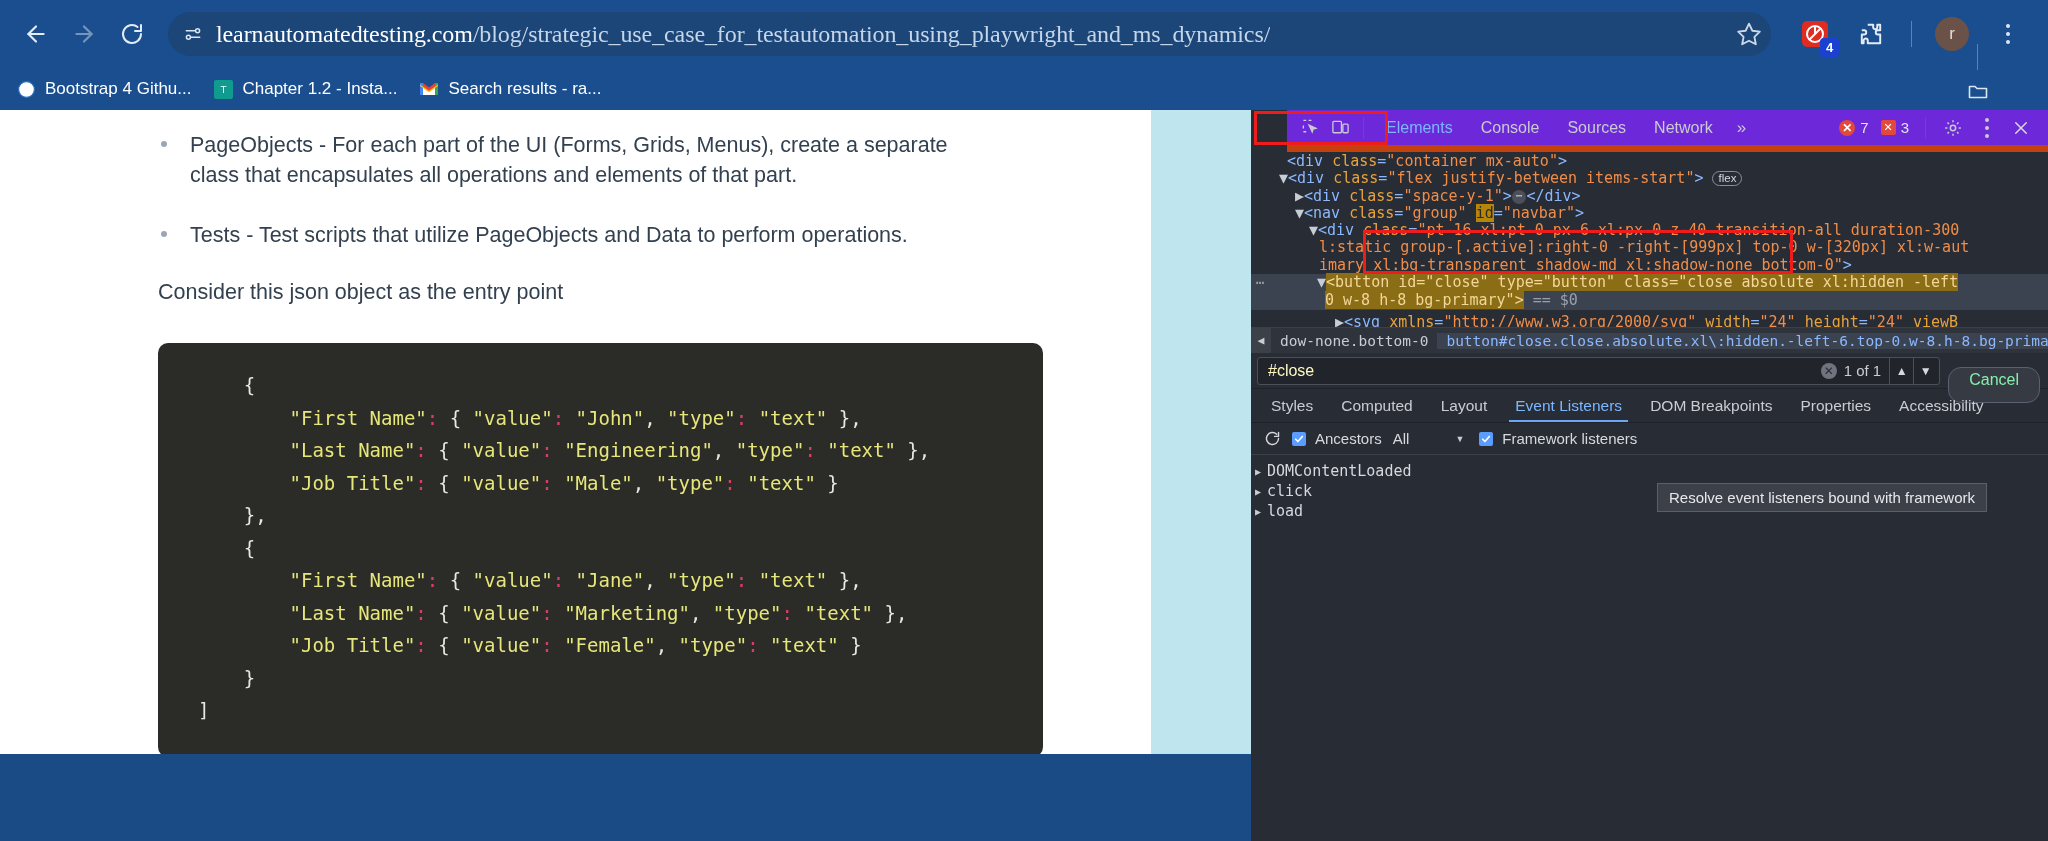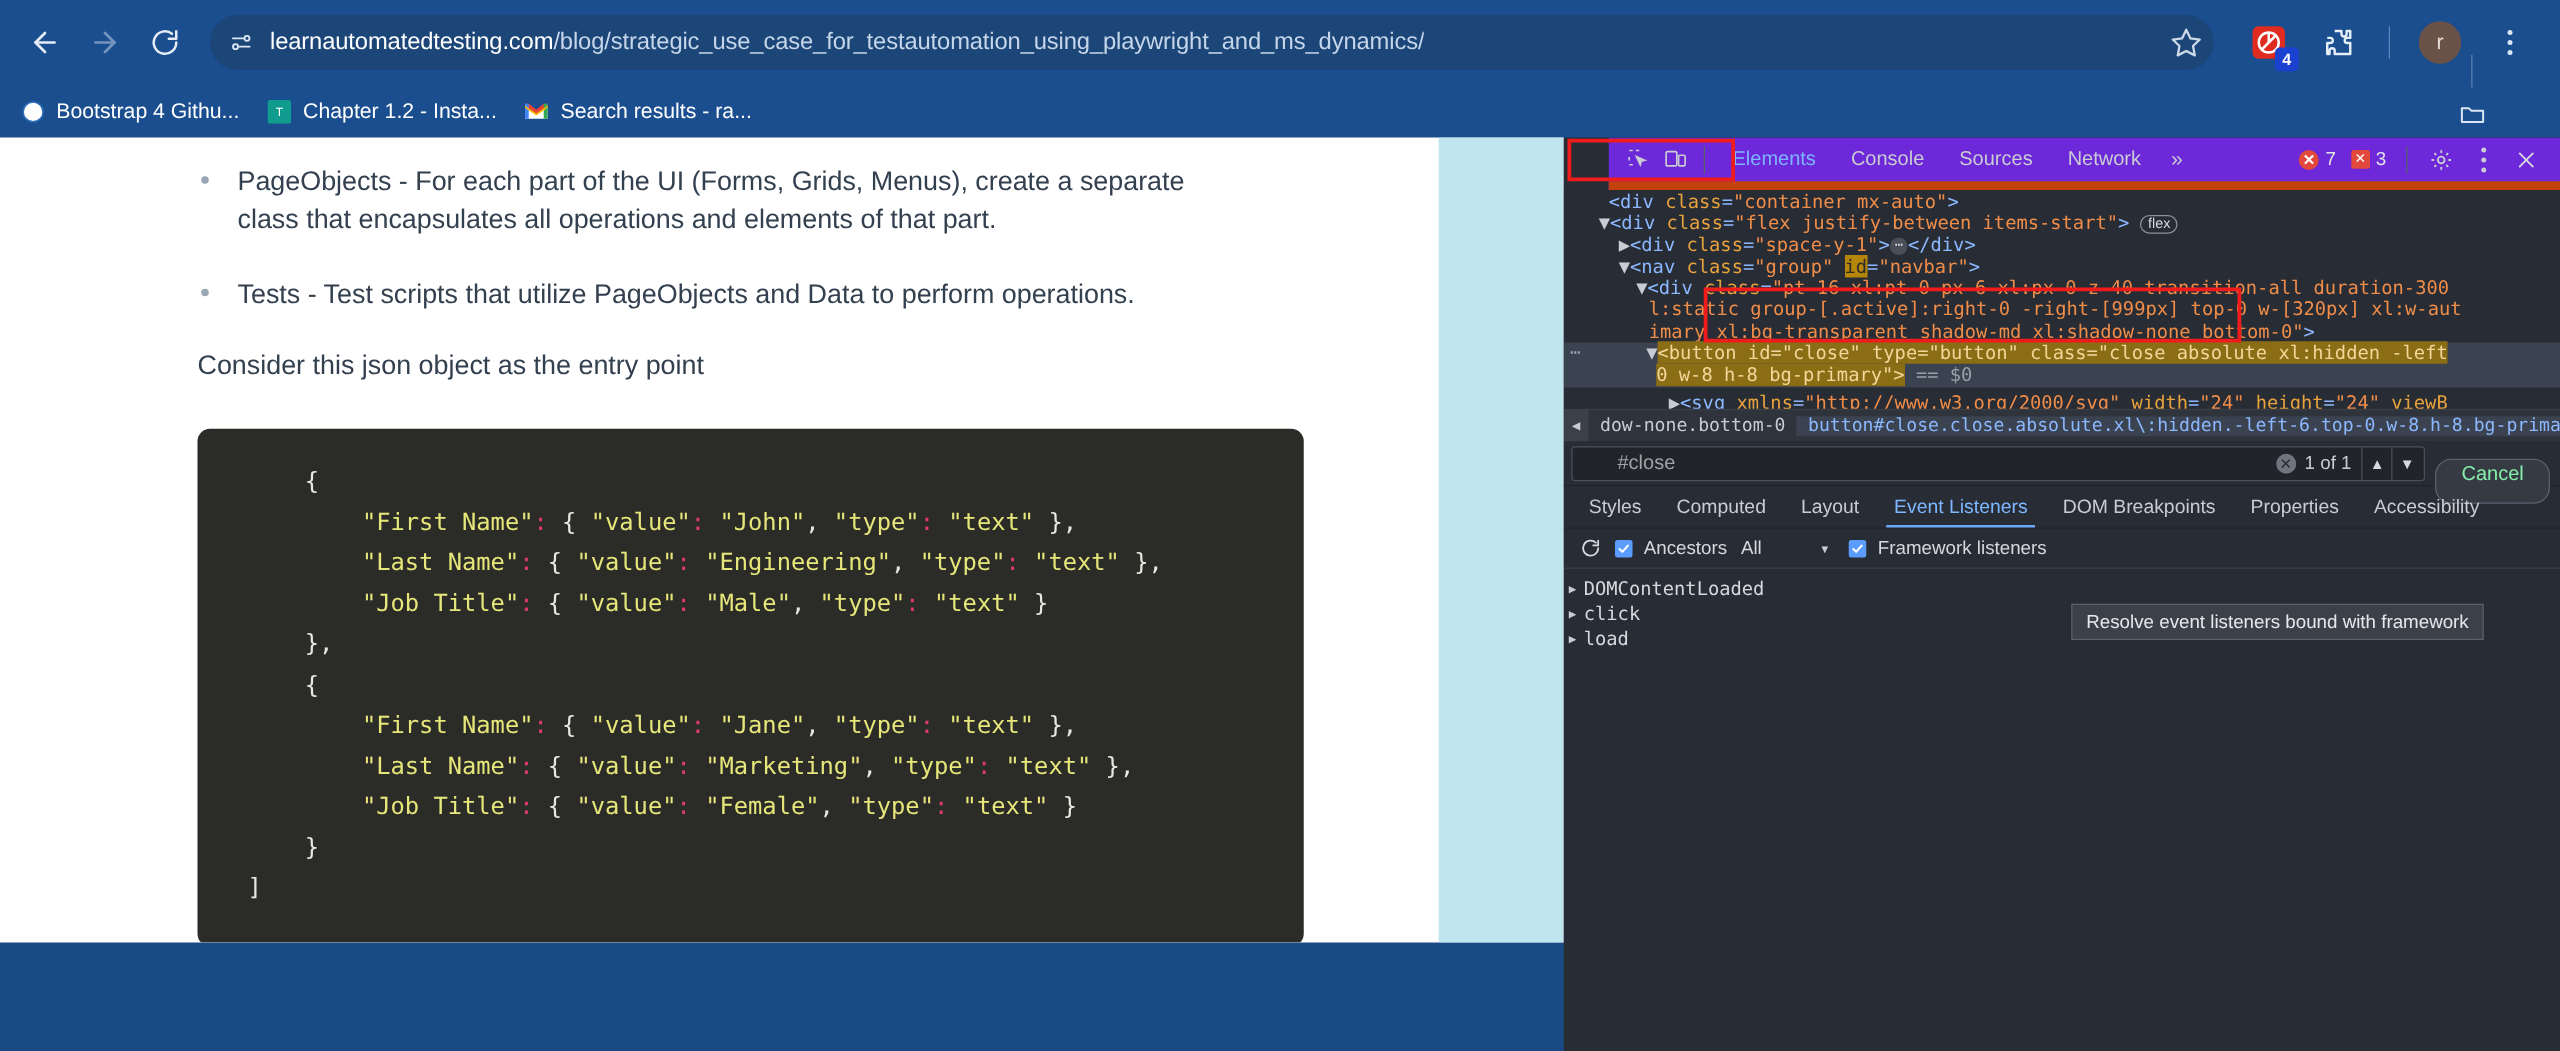--- a/index.html
+++ b/index.html
@@ -41,27 +41,28 @@
     margin-right: 8px;
     padding: 0 16px 0 8px;
     min-width: 0;
   }
   .omni-icon {
     width: 34px; height: 34px;
     flex: 0 0 auto;
     display: flex; align-items: center; justify-content: center;
   }
   .omni-url {
-    font-size: 19px;
+    font-size: 24px;
     color: #c5d6ea;
     white-space: nowrap;
     overflow: hidden;
     text-overflow: clip;
     letter-spacing: -0.1px;
     margin-left: 6px;
+    font-family: Liberation Serif, serif;
   }
   .omni-url .host { color: #ffffff; }
   .star-btn {
     width: 40px; height: 40px;
     display: flex; align-items: center; justify-content: center;
     flex: 0 0 auto;
     margin-left: -54px;
     margin-right: 16px;
     z-index: 3;
   }
@@ -316,24 +317,23 @@
     height: 28px;
     background: #21242b;
     border: 1px solid #4a4f59;
     border-radius: 3px;
     display: flex;
     align-items: center;
     padding: 0 2px 0 10px;
     position: relative;
   }
   .search-text {
-    font-size: 16px; color: #a3a3a3;
+    font-size: 16px; color: #fef9c3;
     font-family: "Liberation Sans", sans-serif;
     flex: 1 1 auto;
-    margin-left: 26px;
   }
   .search-clear {
     width: 16px; height: 16px; border-radius: 50%;
     background: #6f747e; color: #282c34;
     font-size: 12px; line-height: 16px; text-align: center;
     flex: 0 0 auto; margin-right: 7px;
   }
   .search-count { font-size: 15px; color: #c9ccd2; margin-right: 8px; white-space: nowrap; }
   .arrow-btn {
     width: 24px; height: 26px;

